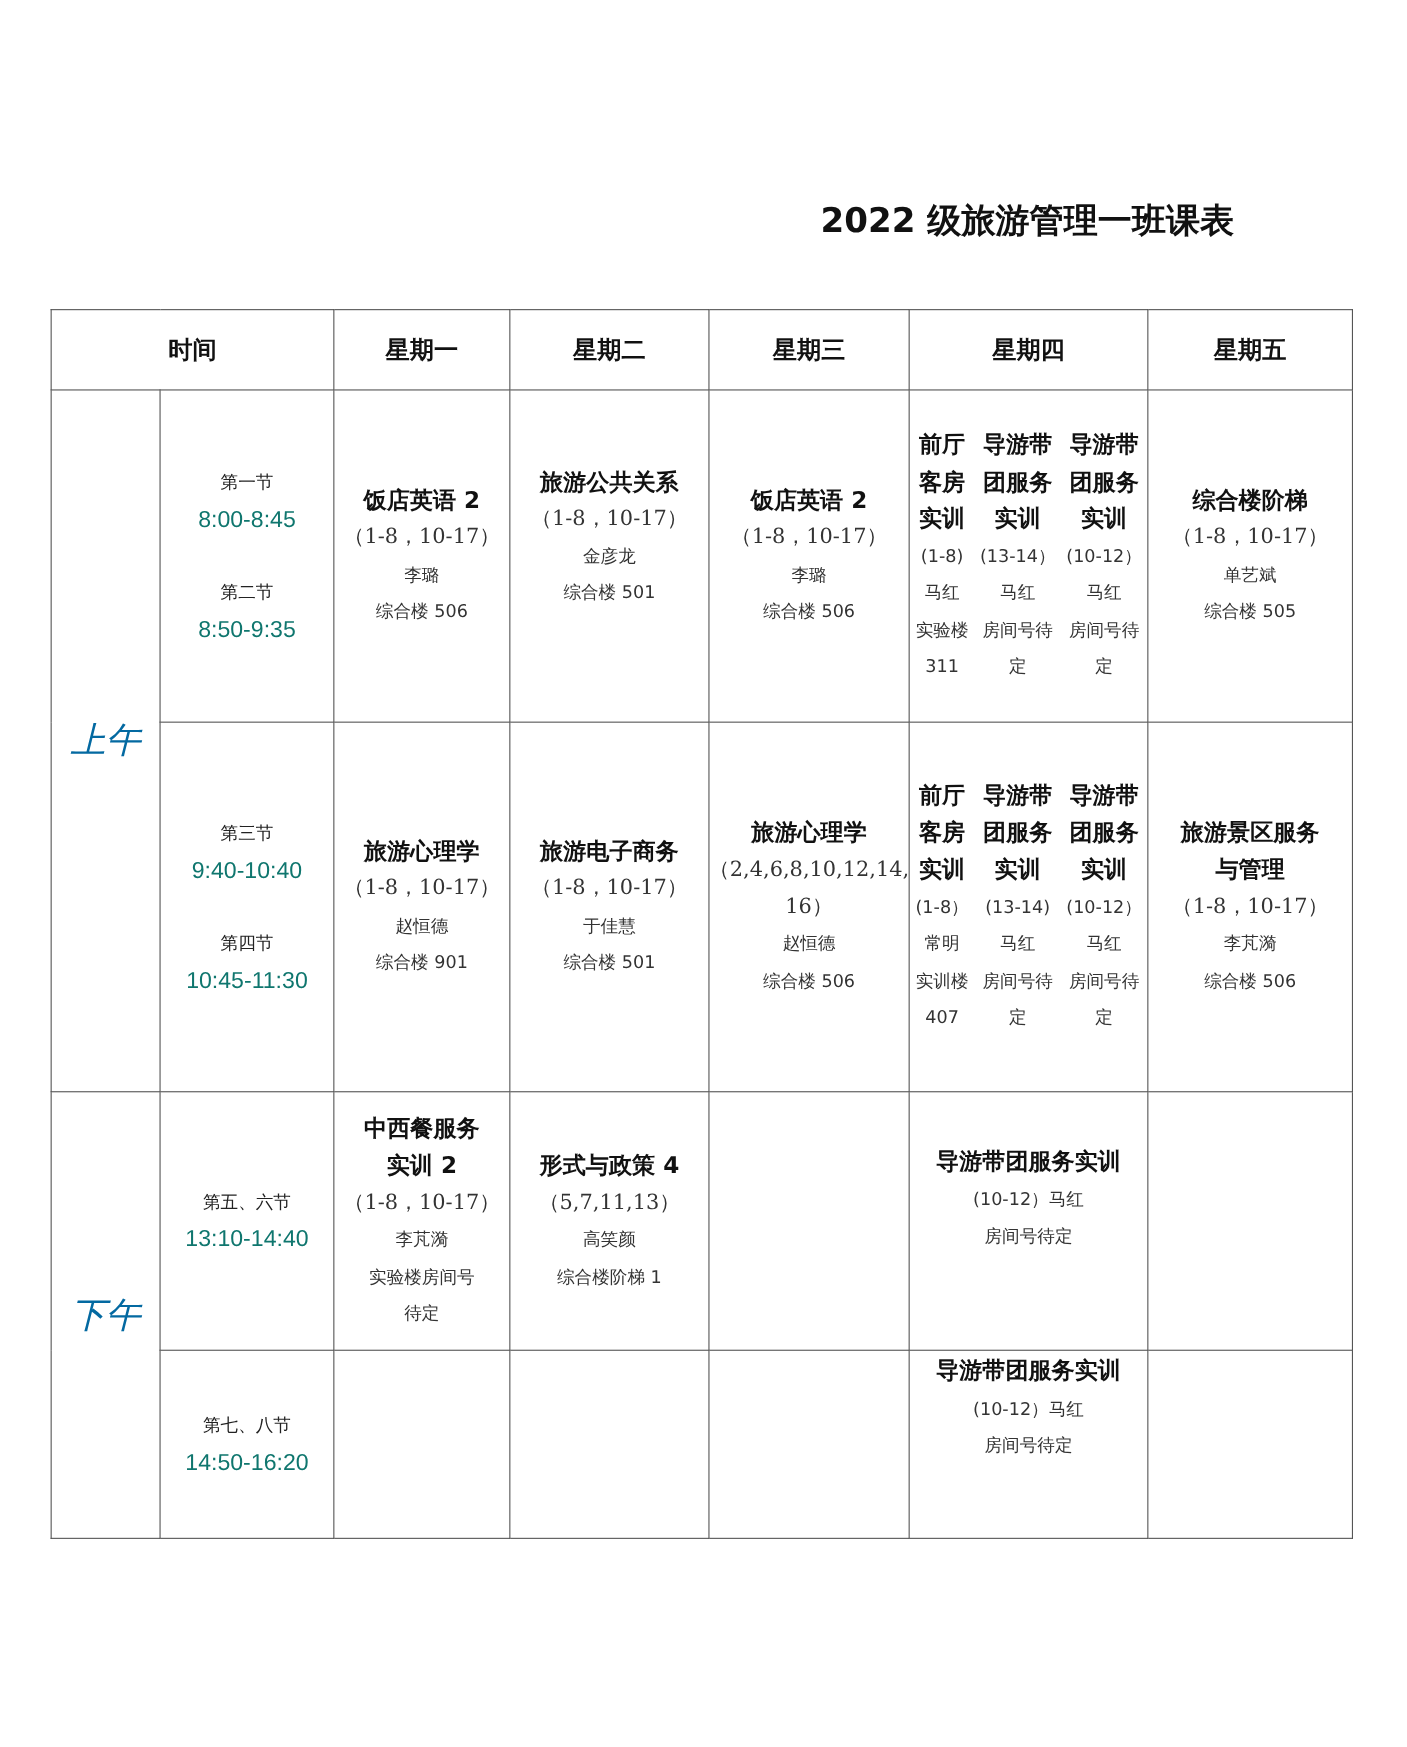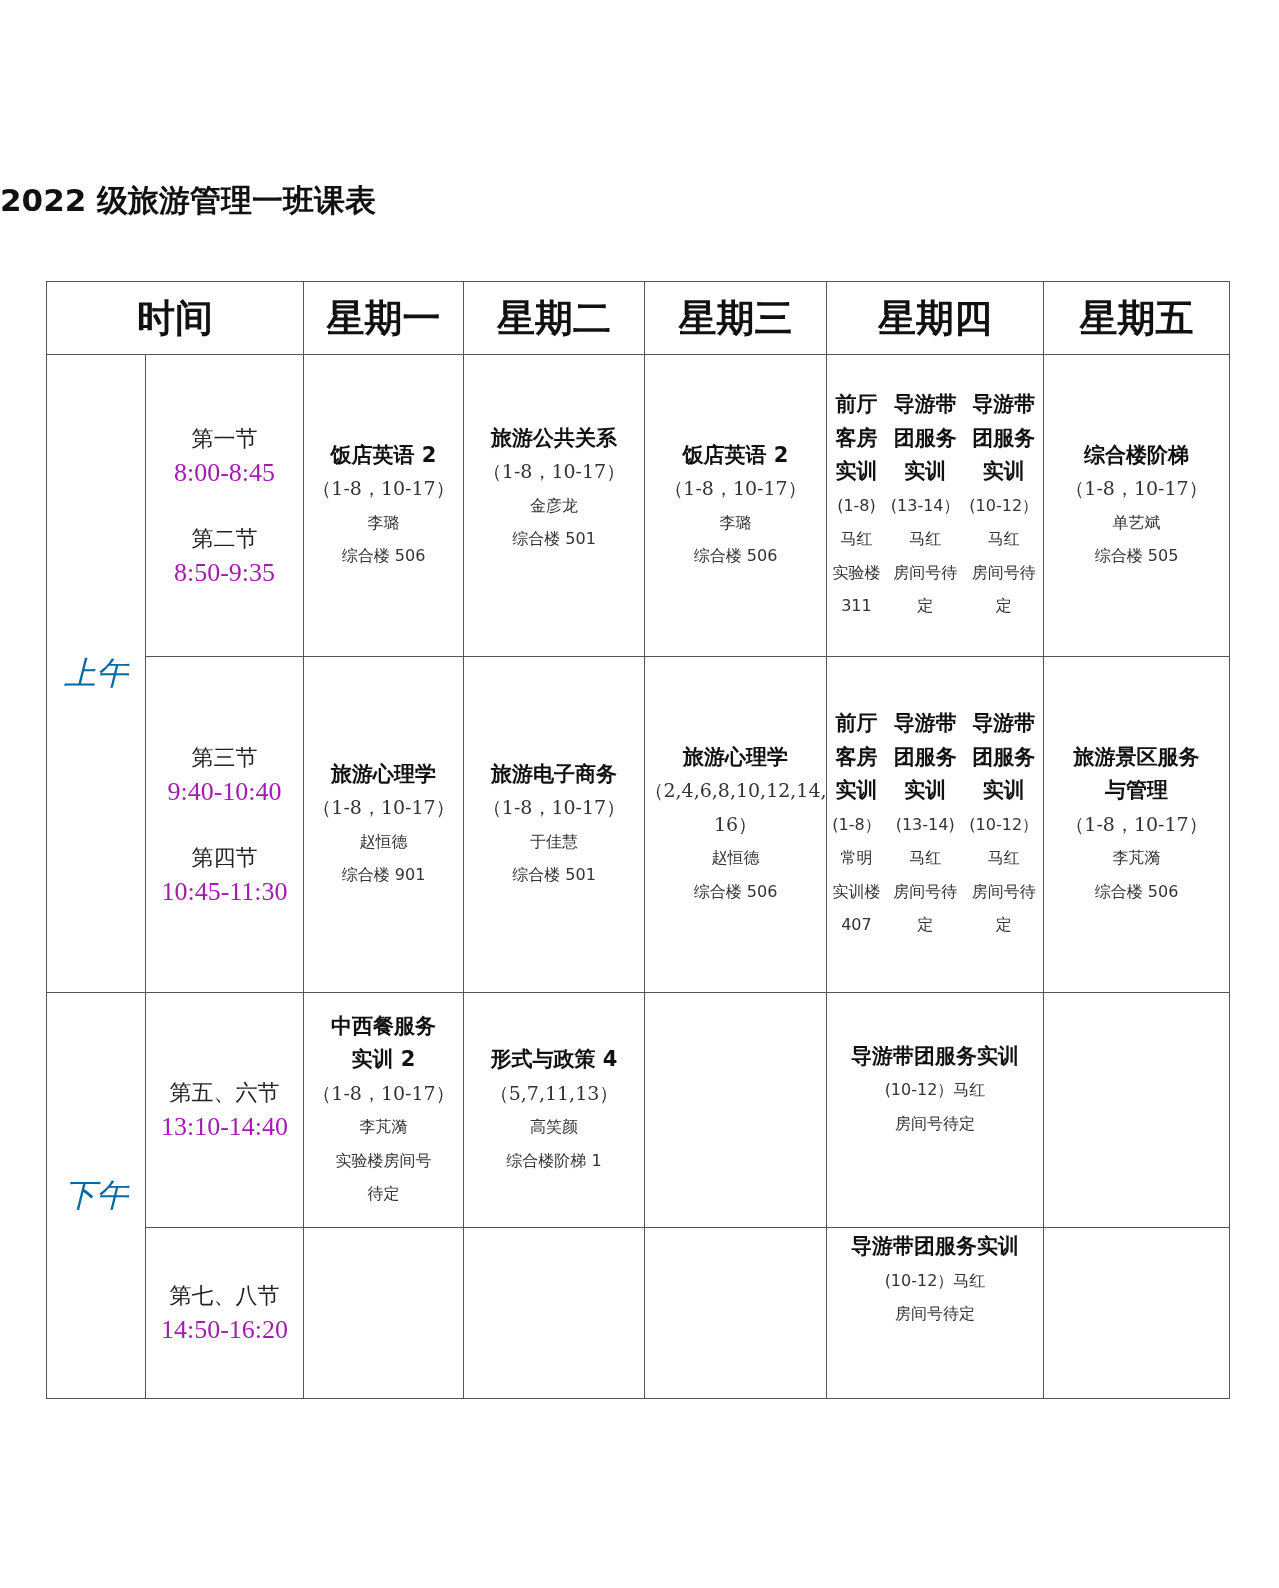--- a/index.html
+++ b/index.html
@@ -1,24 +1,24 @@
 <!DOCTYPE html>
 <html><head>
 <meta charset="utf-8">
 <style>
   html, body { margin: 0; padding: 0; background: #ffffff; }
   body { width: 1279px; height: 1588px; position: relative; overflow: hidden; font-family: "DejaVu Sans", sans-serif; color: #1a1a1a; }
-  .title { position: absolute; top: 180px; left: 0; width: 1122px; text-align: left; font-size: 31px; font-weight: bold; letter-spacing: 0px; color: #111; }
+  .title { position: absolute; top: 180px; left: 0; width: 1122px; text-align: right; font-size: 31px; font-weight: bold; letter-spacing: 0px; color: #111; }
   table.schedule { position: absolute; left: 46px; top: 281px; border-collapse: collapse; table-layout: fixed; width: 1183px; }
   table.schedule td, table.schedule th { border: 1.5px solid #555; padding: 0; text-align: center; vertical-align: middle; }
-  th { font-size: 38px; font-weight: bold; height: 72px; color: #111; }
+  th { font-size: 22px; font-weight: bold; height: 72px; color: #111; }
   .half { font-size: 32px; font-weight: normal; color: #0369a1; font-style: italic; }
   .period-block { display: flex; flex-direction: column; align-items: center; }
-  .period-name { font-size: 22px; line-height: 34px; color: #222; text-align: center; }
-  .period-time { font-family: Liberation Serif, serif; font-size: 26px; line-height: 34px; color: #a21caf; }
+  .period-name { font-size: 16px; line-height: 34px; color: #222; text-align: center; }
+  .period-time { font-family: Liberation Sans, sans-serif; font-size: 21px; line-height: 34px; color: #0f766e; }
   .gap { height: 32px; }
   .course-list { display: flex; align-items: center; }
   .course { display: flex; flex-direction: column; align-items: center; }
   .c-name { font-size: 21px; font-weight: bold; line-height: 33.5px; color: #111; }
   .c-line { font-size: 16px; line-height: 33.5px; color: #333; }
   .serif { font-family: "DejaVu Serif", serif; font-size: 19px; }
   .row-h1 { height: 302px; }
   .row-h2 { height: 336px; }
   .row-h3 { height: 235px; }
   .row-h4 { height: 171px; }

